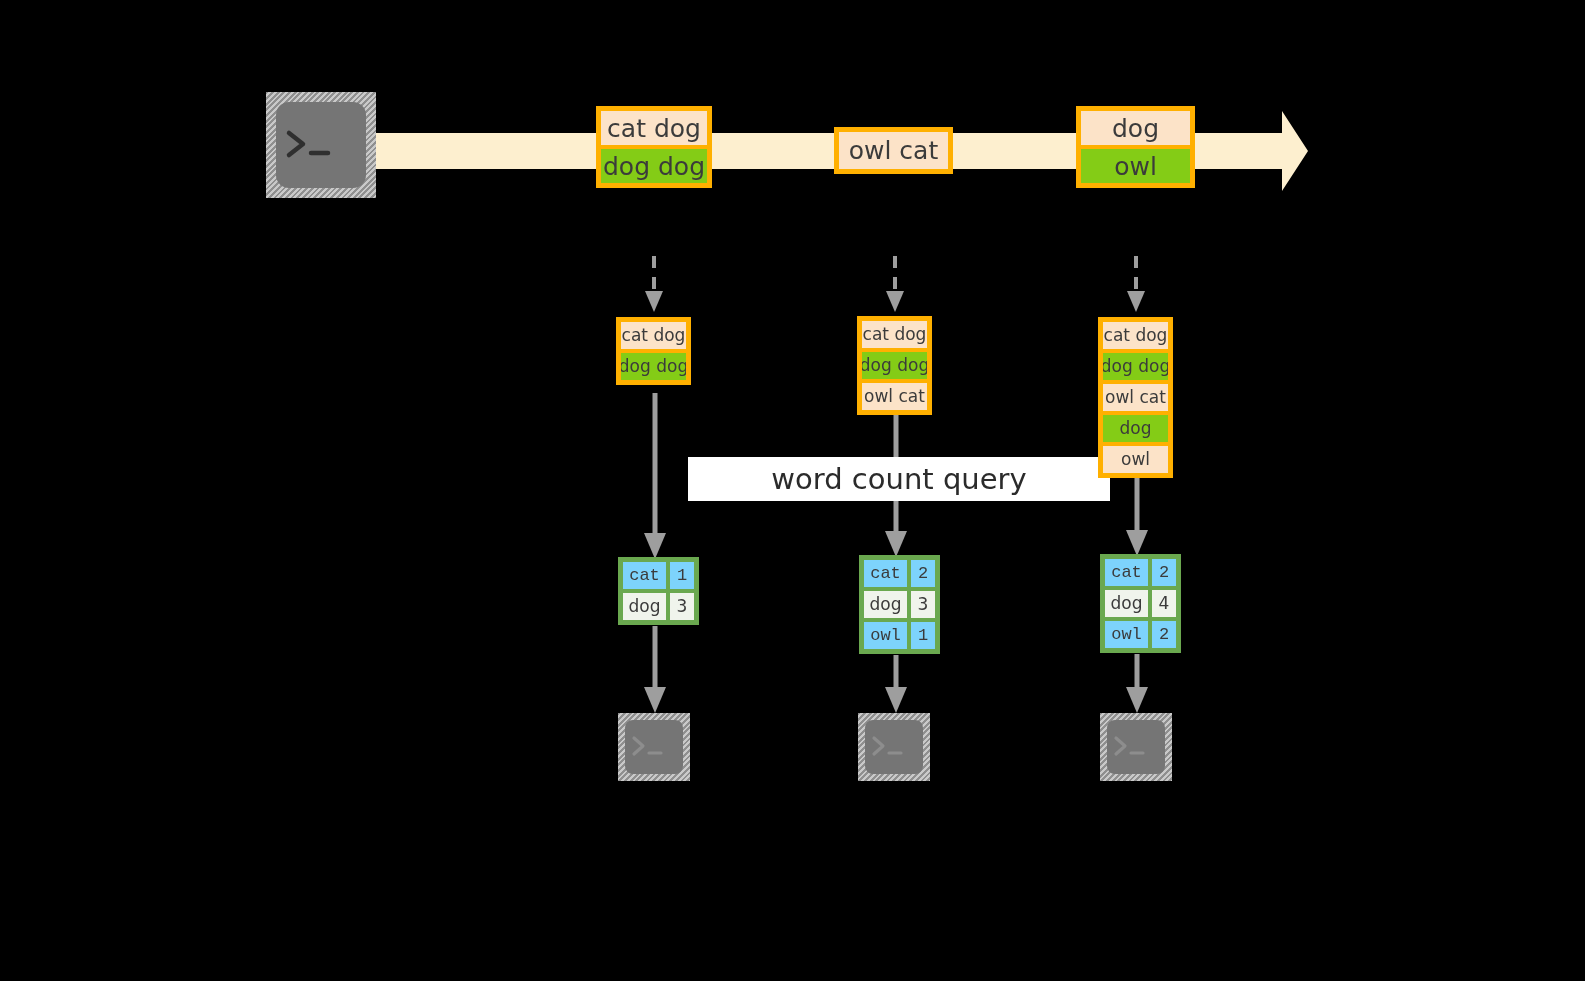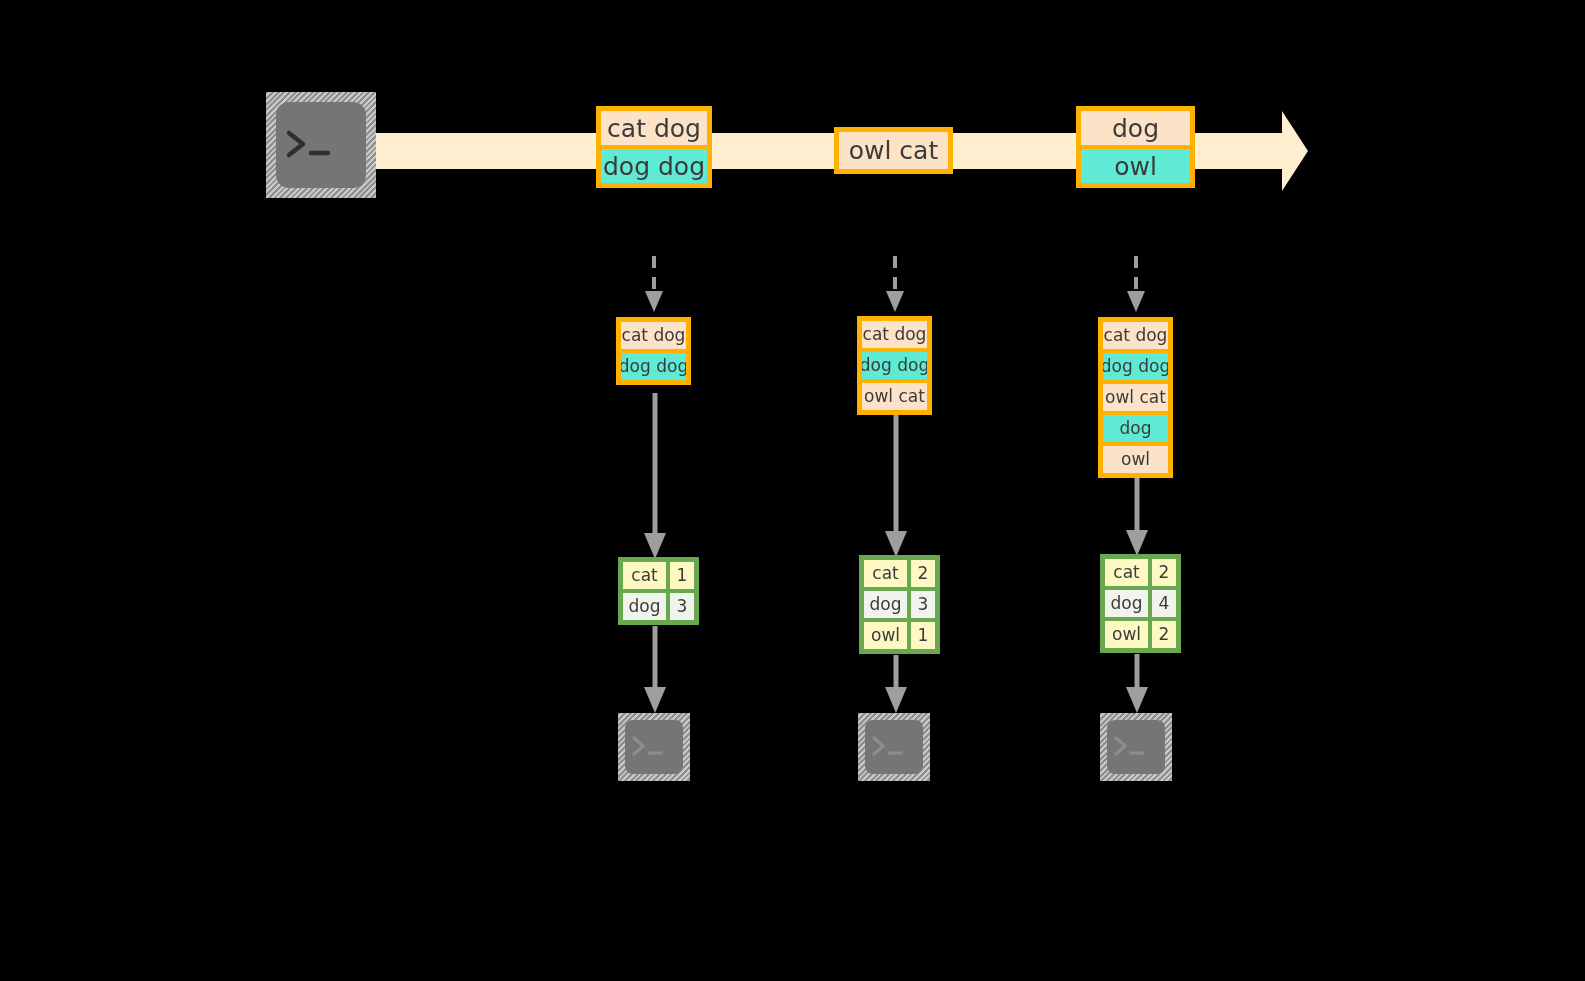--- a/index.html
+++ b/index.html
@@ -83,21 +83,21 @@
     box-sizing: border-box;
     border: 2px solid #FFB000;
     display: flex;
     align-items: center;
     justify-content: center;
     color: #3b3b3b;
     white-space: nowrap;
     overflow: hidden;
   }
   .evt-row.dark  { background: #FCE3C8; }
-  .evt-row.light { background: #5eead4; }
+  .evt-row.light { background: #84cc16; }
 
   
   .evt-stack.top .evt-row {
     font-size: 25px;
     height: 38px;
     line-height: 1;
   }
   
   .evt-stack.mid .evt-row {
     font-size: 17px;
@@ -133,21 +133,21 @@
     height: 31px;
     display: flex;
     align-items: center;
     justify-content: center;
     font-size: 17px;
     color: #3b3b3b;
     line-height: 1;
   }
   .res-cell.word { width: 47px; }
   .res-cell.count { width: 28px; }
-  .res-row.dark  .res-cell { background: #fef9c3; }
+  .res-row.dark  .res-cell { background: #7dd3fc; font-family: Liberation Mono, monospace; }
   .res-row.light .res-cell { background: #F0F4EC; }
 
   #res-1 { left: 618px; top: 557px; }
   #res-2 { left: 859px; top: 555px; }
   #res-3 { left: 1100px; top: 554px; }
 
   
   .conn {
     position: absolute;
     z-index: 4;
@@ -257,20 +257,23 @@
       <polygon points="11,147 0,121 22,121" fill="#9E9E9E"></polygon>
     </svg>
   </div>
   <div class="conn" style="left:1126px; top:472px;">
     <svg width="22" height="86" viewBox="0 0 22 86">
       <line x1="11" y1="0" x2="11" y2="64" stroke="#9E9E9E" stroke-width="5"></line>
       <polygon points="11,84 0,58 22,58" fill="#9E9E9E"></polygon>
     </svg>
   </div>
 
+  <div class="banner">
+    <span class="banner-label">word count query</span>
+  </div>
 
   <div class="res-table" id="res-1">
     <div class="res-row dark">
       <div class="res-cell word">cat</div>
       <div class="res-cell count">1</div>
     </div>
     <div class="res-row light">
       <div class="res-cell word">dog</div>
       <div class="res-cell count">3</div>
     </div>

